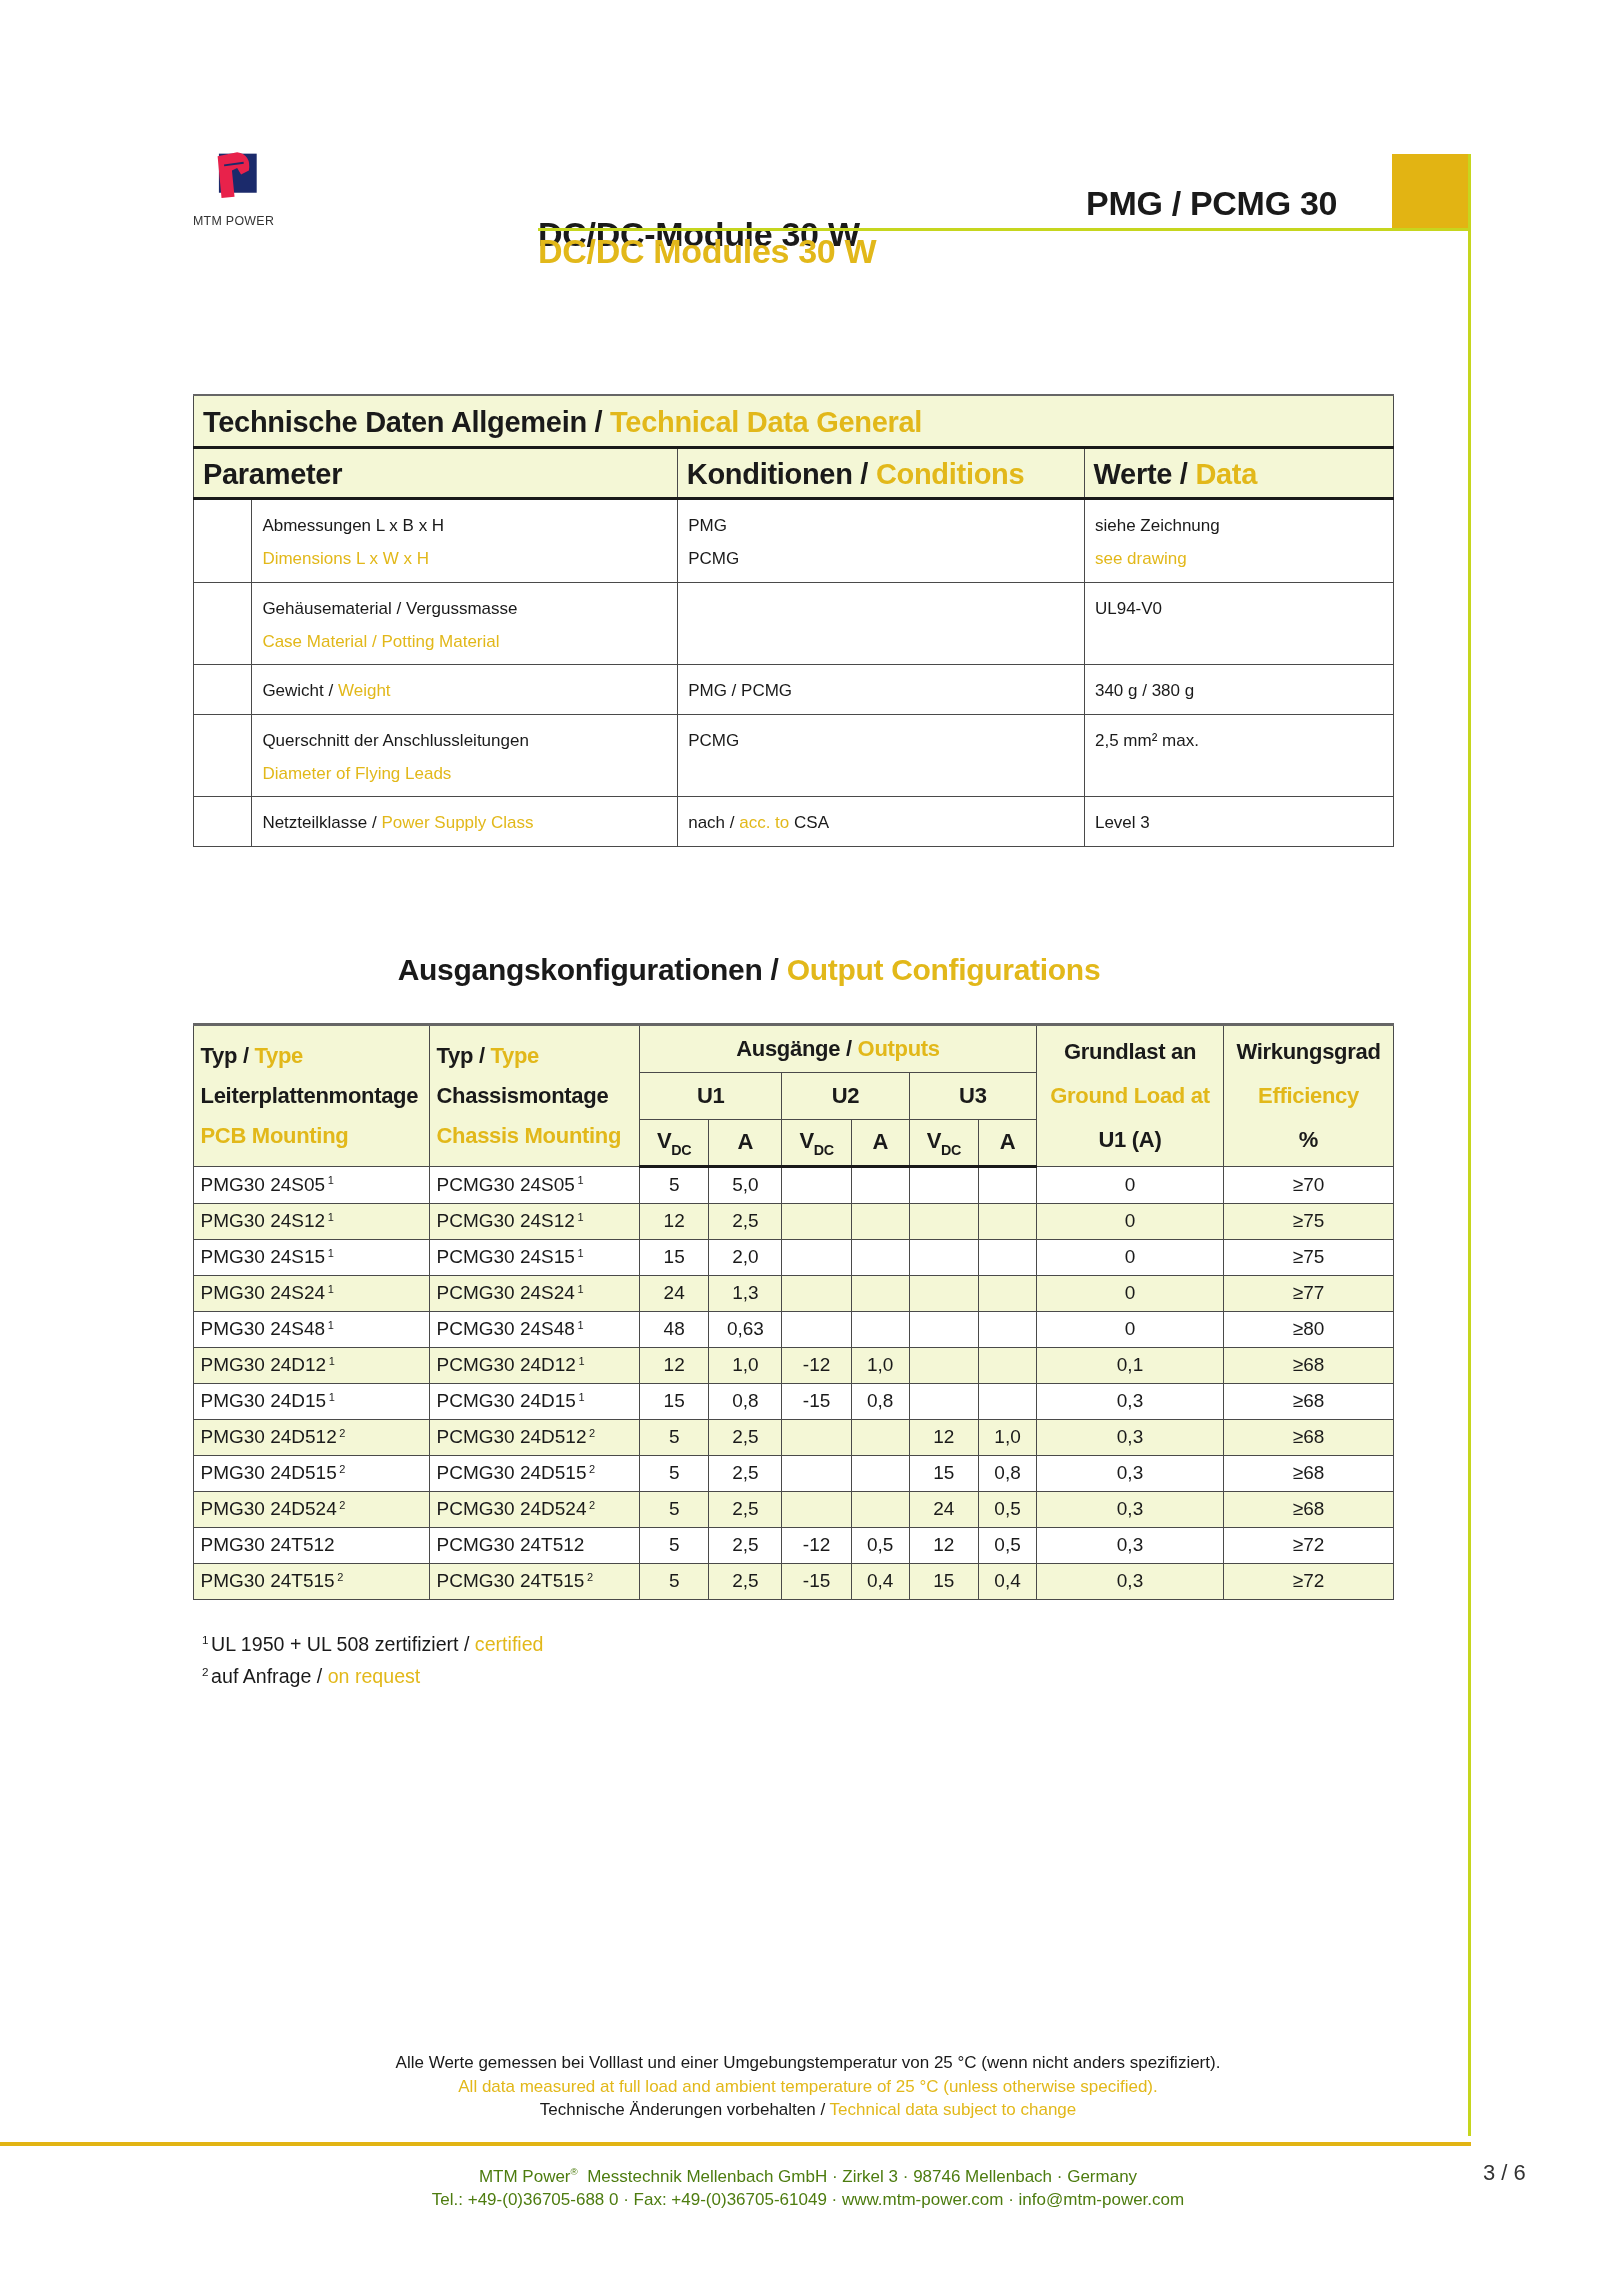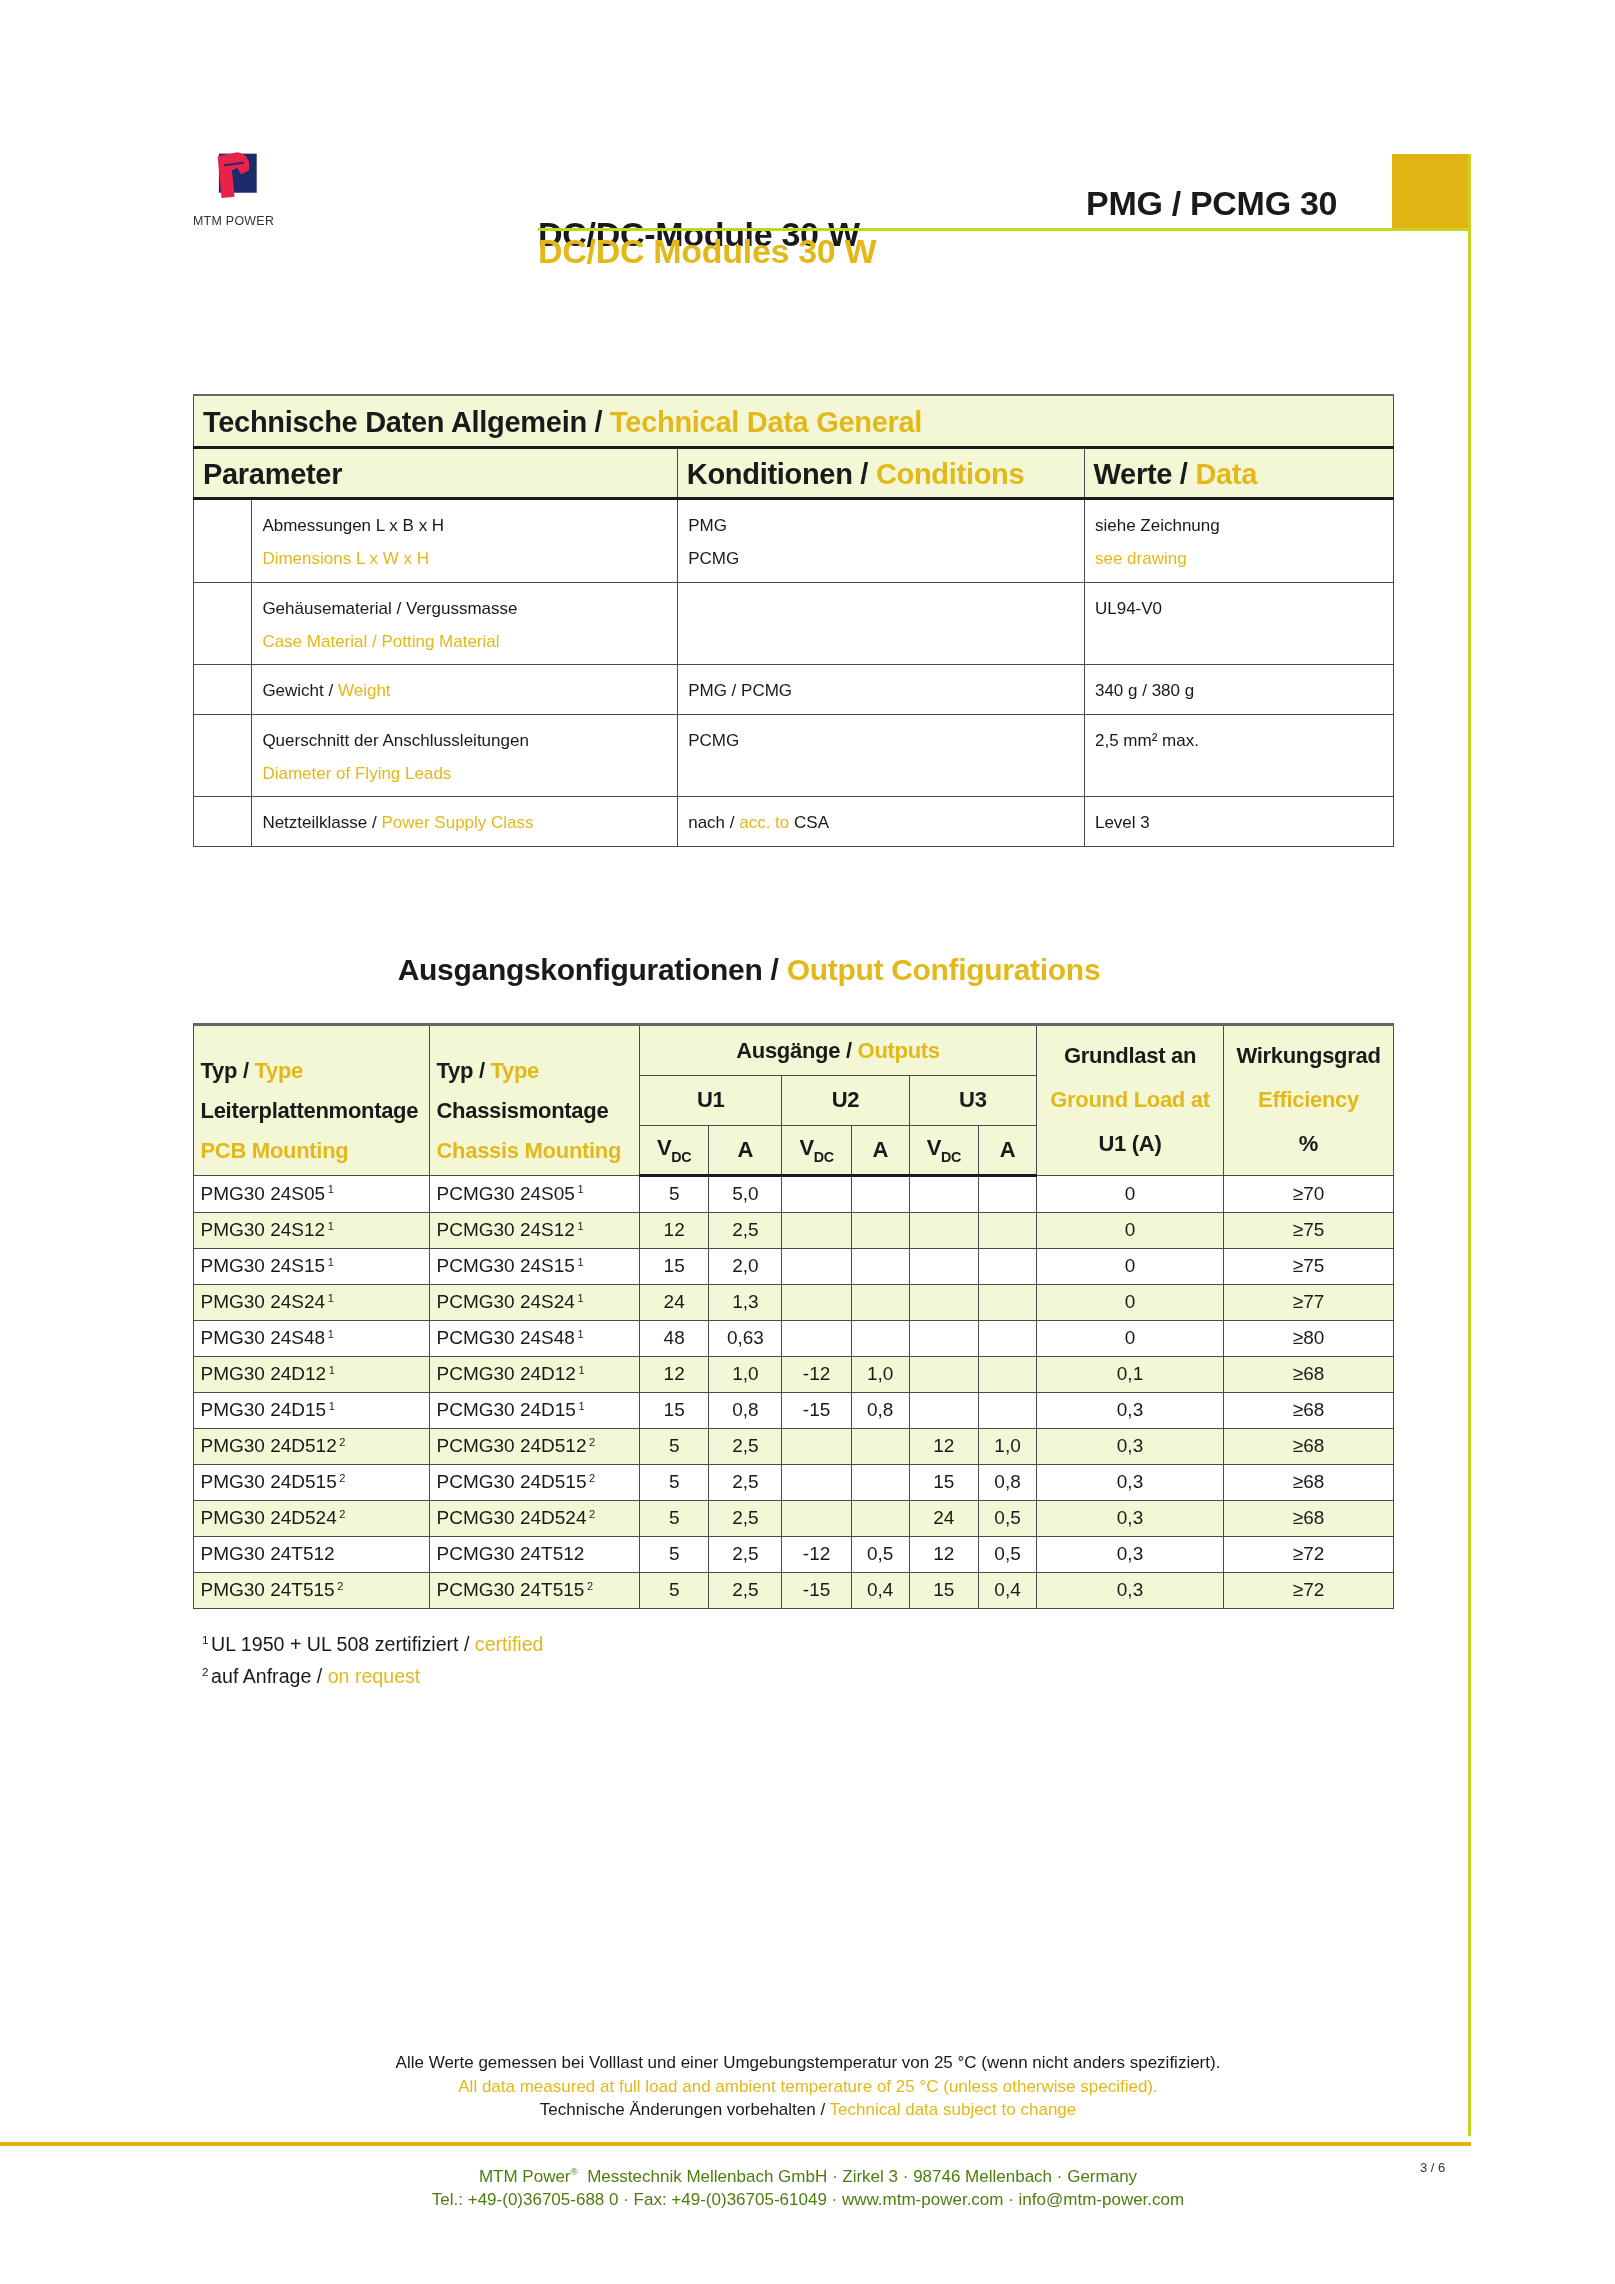--- a/index.html
+++ b/index.html
@@ -29,35 +29,35 @@
   #general td.param { width: 404px; }
   #general td.cond { width: 385px; }
 
   
   #out-title { position: absolute; left: 0; width: 1404px; top: 953px; text-align: center; font-size: 30px; font-weight: bold; letter-spacing: -0.3px; padding-left: 47px; }
   #output { position: absolute; left: 193px; top: 1023px; width: 1201px; border-collapse: collapse; }
   #output th { background: #f4f7d6; font-size: 22px; font-weight: bold; border: 1.3px solid #4a4a4a; padding: 3.9px 6.5px; letter-spacing: -0.3px; }
   #output thead tr:first-child th { border-top: 3.3px solid #666; }
   #output thead tr:last-child th { border-bottom: 3.9px solid #1a1a1a; }
   #output th.left { text-align: left; vertical-align: top; }
-  #output th.typcell { padding-top: 25px; line-height: 40px; }
+  #output th.typcell { padding-top: 10px; line-height: 40px; }
   #output th.center { text-align: center; }
   #output td { font-size: 19px; border: 1.3px solid #4a4a4a; height: 35px; padding: 0 6.5px; text-align: center; }
   #output td.name { text-align: left; }
   #output tbody tr:nth-child(even) td { background: #f4f7d6; }
   #output sup { font-size: 11px; vertical-align: 6.5px; margin-left: 2.6px; }
   #output sub { font-size: 14.3px; vertical-align: -6.5px; }
 
   #footnotes { position: absolute; left: 202px; top: 1626px; font-size: 19.6px; line-height: 27px; }
   #footnotes sup { font-size: 11.7px; vertical-align: 6.5px; margin-right: 2.6px; }
 
   #notes { position: absolute; left: 0; top: 2051px; width: 1616px; text-align: center; font-size: 17px; line-height: 23.5px; }
   #company { position: absolute; left: 0; width: 1616px; top: 2160px; text-align: center; font-size: 17px; line-height: 23.5px; color: #4d7c0f; }
   #company sup { font-size: 9.8px; vertical-align: 6.5px; }
-  #pagenum { position: absolute; left: 1420px; top: 2160px; font-size: 13px; color: #333; }
+  #pagenum { position: absolute; left: 1483px; top: 2160px; font-size: 22px; color: #333; }
 </style>
 </head>
 <body>
 
 <div id="logo">
   <svg class="mark" viewBox="0 0 66 72">
     <rect x="6" y="4" width="58" height="60" fill="#1b2a6b"></rect>
     <path d="M4 8 L34 2 Q56 6 52 30 L40 36 L34 26 L26 30 L30 70 L10 72 Z" fill="#e8224b"></path>
     <path d="M14 22 L44 18" stroke="#1b2a6b" stroke-width="3"></path>
   </svg>

